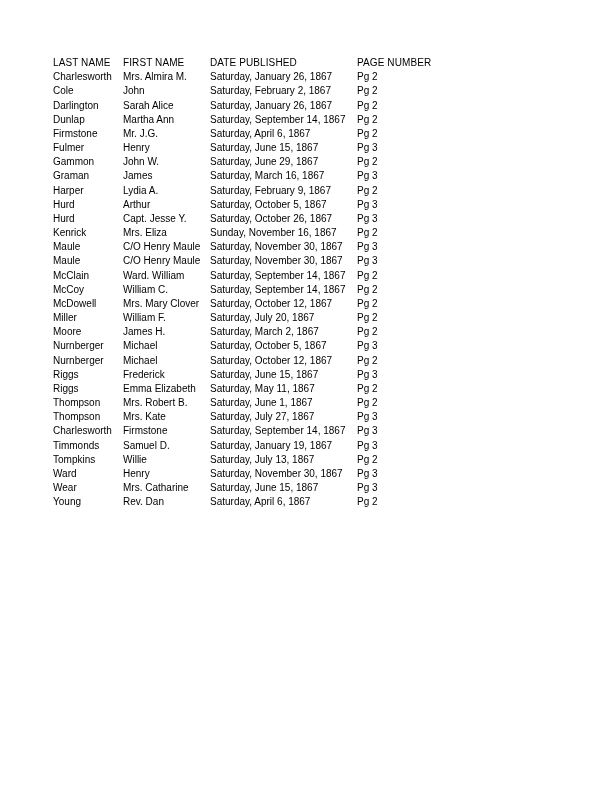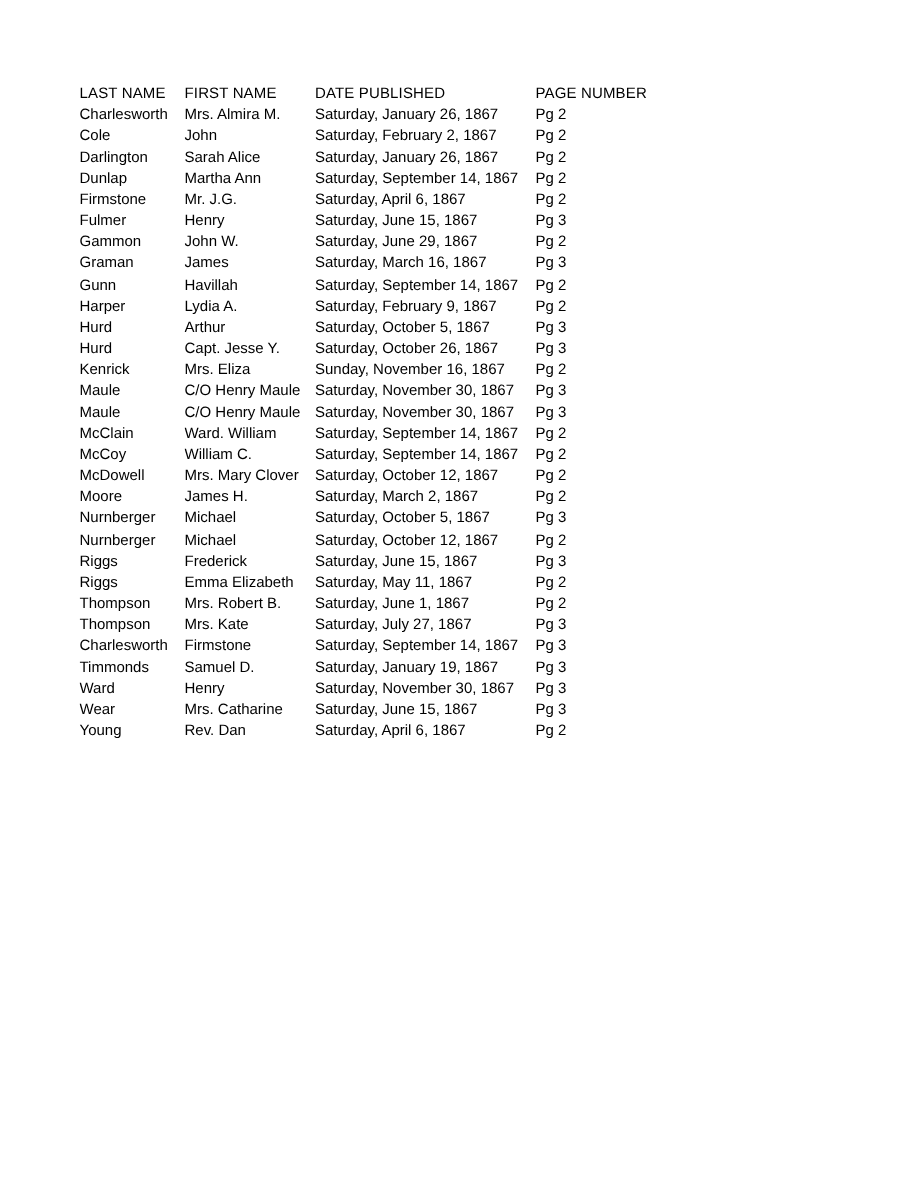--- a/index.html
+++ b/index.html
@@ -108,26 +108,20 @@
           <td>Saturday, June 29, 1867</td>
           <td>Pg 2</td>
         </tr>
         <tr>
           <td>Graman</td>
           <td>James</td>
           <td>Saturday, March 16, 1867</td>
           <td>Pg 3</td>
         </tr>
         <tr>
-          <td>Gunn</td>
-          <td>Havillah</td>
-          <td>Saturday, September 14, 1867</td>
-          <td>Pg 2</td>
-        </tr>
-        <tr>
           <td>Harper</td>
           <td>Lydia A.</td>
           <td>Saturday, February 9, 1867</td>
           <td>Pg 2</td>
         </tr>
         <tr>
           <td>Hurd</td>
           <td>Arthur</td>
           <td>Saturday, October 5, 1867</td>
           <td>Pg 3</td>
@@ -168,20 +162,26 @@
           <td>Saturday, September 14, 1867</td>
           <td>Pg 2</td>
         </tr>
         <tr>
           <td>McDowell</td>
           <td>Mrs. Mary Clover</td>
           <td>Saturday, October 12, 1867</td>
           <td>Pg 2</td>
         </tr>
         <tr>
+          <td>Miller</td>
+          <td>William F.</td>
+          <td>Saturday, July 20, 1867</td>
+          <td>Pg 2</td>
+        </tr>
+        <tr>
           <td>Moore</td>
           <td>James H.</td>
           <td>Saturday, March 2, 1867</td>
           <td>Pg 2</td>
         </tr>
         <tr>
           <td>Nurnberger</td>
           <td>Michael</td>
           <td>Saturday, October 5, 1867</td>
           <td>Pg 3</td>
@@ -220,20 +220,26 @@
           <td>Charlesworth</td>
           <td>Firmstone</td>
           <td>Saturday, September 14, 1867</td>
           <td>Pg 3</td>
         </tr>
         <tr>
           <td>Timmonds</td>
           <td>Samuel D.</td>
           <td>Saturday, January 19, 1867</td>
           <td>Pg 3</td>
+        </tr>
+        <tr>
+          <td>Tompkins</td>
+          <td>Willie</td>
+          <td>Saturday, July 13, 1867</td>
+          <td>Pg 2</td>
         </tr>
         <tr>
           <td>Ward</td>
           <td>Henry</td>
           <td>Saturday, November 30, 1867</td>
           <td>Pg 3</td>
         </tr>
         <tr>
           <td>Wear</td>
           <td>Mrs. Catharine</td>

